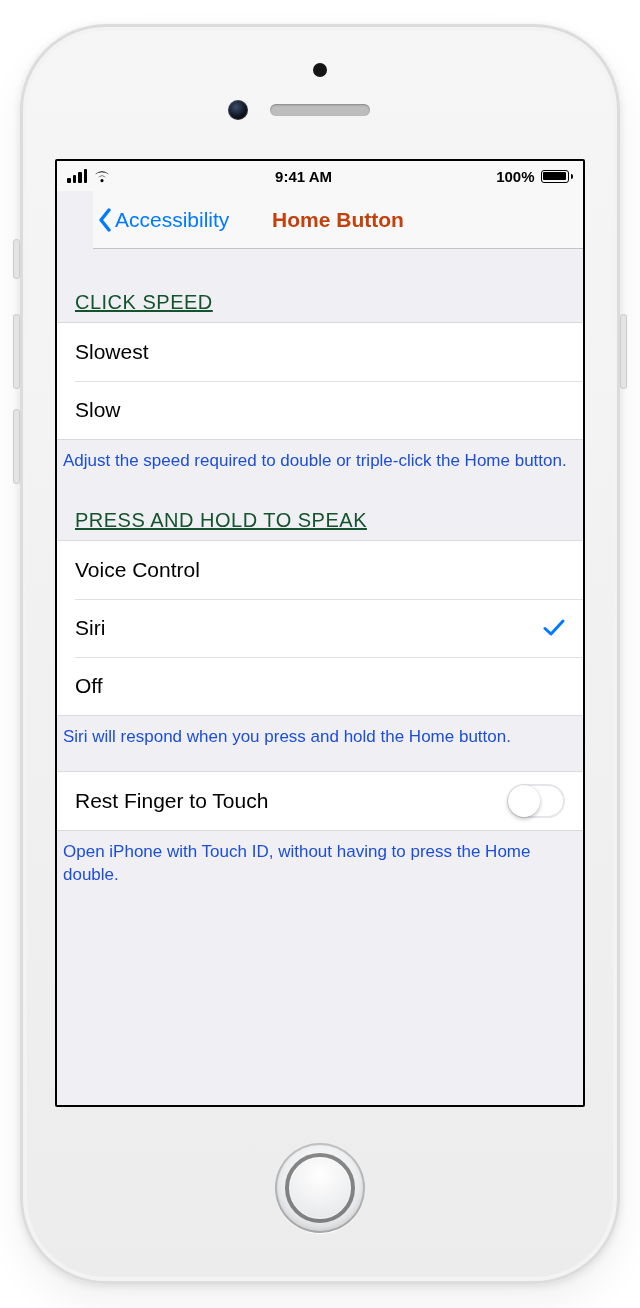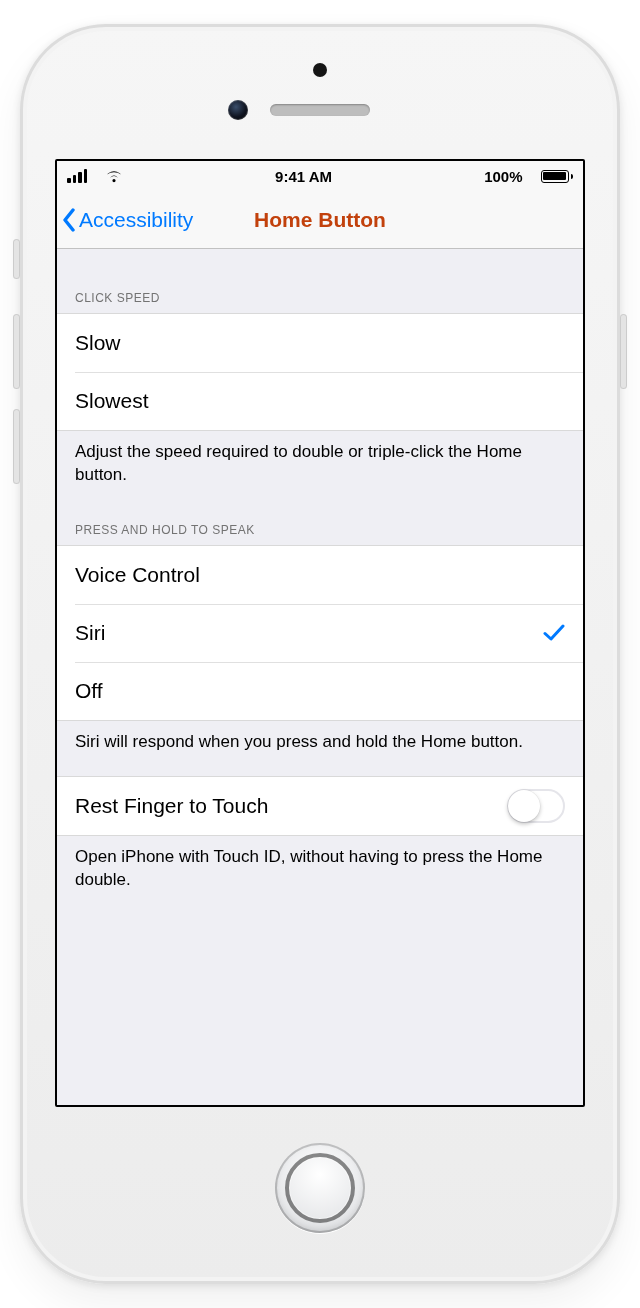--- a/index.html
+++ b/index.html
@@ -124,21 +124,21 @@
       display: flex;
       align-items: center;
       justify-content: space-between;
       padding: 0 10px;
       font-size: 15px;
       font-weight: 600;
     }
     .status .left, .status .right {
       display: flex;
       align-items: center;
-      gap: 18px;
+      gap: 6px;
     }
     .sigbars { display: flex; align-items: flex-end; gap: 2px; }
     .sigbars i {
       width: 3.5px; background: #000; border-radius: 1px; display: block;
     }
     .sigbars i:nth-child(1){height:5px;}
     .sigbars i:nth-child(2){height:8px;}
     .sigbars i:nth-child(3){height:11px;}
     .sigbars i:nth-child(4){height:14px;}
     .wifi svg { display:block; }
@@ -156,20 +156,21 @@
     }
 
     
     .navbar {
       height: 58px;
       background: #f8f8f8;
       border-bottom: 1px solid rgba(0,0,0,0.22);
       position: relative;
       display: flex;
       align-items: center;
+      margin-left: 36px;
     }
     .back {
       display: flex;
       align-items: center;
       gap: 2px;
       color: #007aff;
       font-size: 21px;
       padding-left: 4px;
       cursor: pointer;
     }
@@ -183,32 +184,33 @@
       color: #c2410c;
     }
 
     
     .content-scroll {
       flex: 1;
       overflow-y: auto;
       background: #efeff4;
     }
     .group-header {
-      font-size: 12px;
-      color: #737373;
+      font-size: 20px;
+      color: #14532d;
       letter-spacing: 0.5px;
       padding: 28px 18px 8px;
       text-transform: uppercase;
+      text-decoration: underline;
     }
     .group-header.first { padding-top: 42px; }
     .group-footer {
       font-size: 17px;
       line-height: 1.35;
-      color: #000000;
-      padding: 10px 18px 8px;
+      color: #1d4ed8;
+      padding: 10px 6px 8px;
     }
     .rows {
       background: #fff;
       border-top: 1px solid rgba(0,0,0,0.15);
       border-bottom: 1px solid rgba(0,0,0,0.15);
     }
     .row {
       display: flex;
       align-items: center;
       justify-content: space-between;
@@ -306,29 +308,29 @@
         <span>Accessibility</span>
       </div>
       <div class="nav-title">Home Button</div>
     </div>
 
     <div class="content-scroll">
 
       <div class="group-header first">CLICK SPEED</div>
       <div class="rows">
         <div class="row">
+          <span>Slowest</span>
+          <span class="check" style="visibility: hidden;">
+            <svg width="22" height="20" viewBox="0 0 22 18">
+                <path fill="none" stroke="#007aff" stroke-width="3" stroke-linecap="round" stroke-linejoin="round" d="M2 9.5 8 15 20 2"></path>
+              </svg>
+          </span>
+        </div>
+        <div class="row">
           <span>Slow</span>
-          <span class="check" style="visibility: hidden;">
-            <svg width="22" height="20" viewBox="0 0 22 18">
-                <path fill="none" stroke="#007aff" stroke-width="3" stroke-linecap="round" stroke-linejoin="round" d="M2 9.5 8 15 20 2"></path>
-              </svg>
-          </span>
-        </div>
-        <div class="row">
-          <span>Slowest</span>
           <span class="check" style="visibility: hidden;">
             <svg width="22" height="20" viewBox="0 0 22 18">
                 <path fill="none" stroke="#007aff" stroke-width="3" stroke-linecap="round" stroke-linejoin="round" d="M2 9.5 8 15 20 2"></path>
               </svg>
           </span>
         </div>
       </div>
       <div class="group-footer">Adjust the speed required to double or triple-click the Home button.</div>
 
       <div class="group-header">PRESS AND HOLD TO SPEAK</div>

